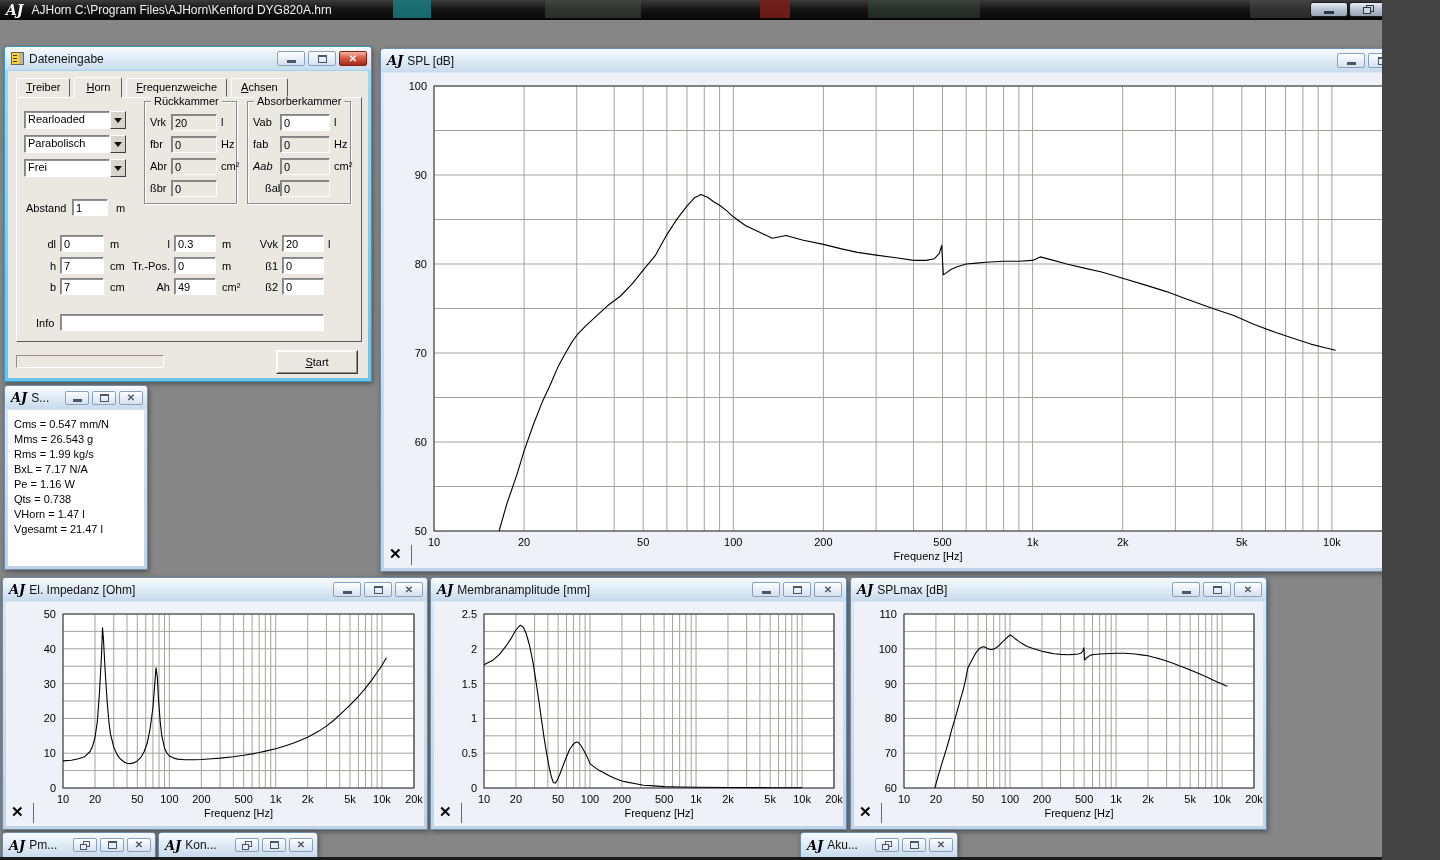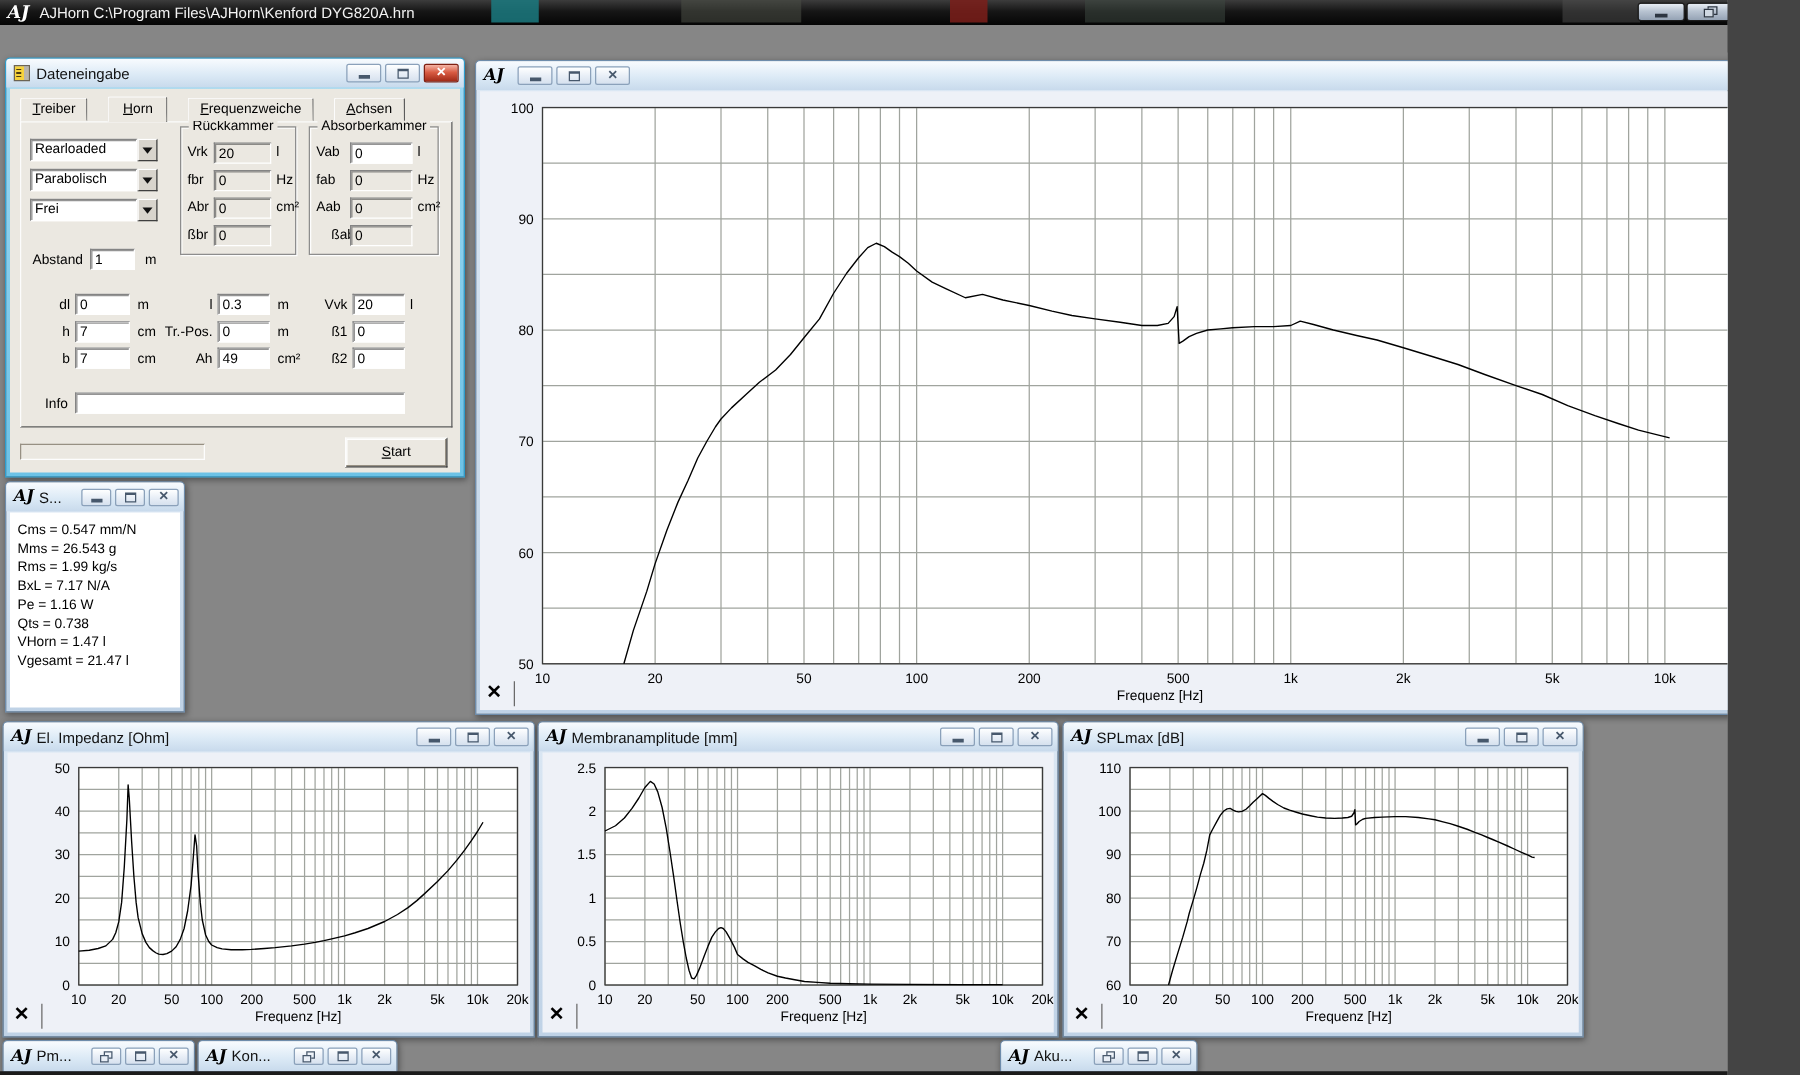--- a/index.html
+++ b/index.html
@@ -63,21 +63,21 @@
 
   
   #dlg .content { background:#ebe8e1; font-size:11px; color:#000; }
   .ruler-icon { width:13px; height:13px; margin:0 5px 0 2px; flex:none;
     background:linear-gradient(90deg,#f6d33c 0 7px,#b9b5ac 7px 13px);
     border:1px solid #6b6455; position:relative; }
   .ruler-icon:before { content:""; position:absolute; left:1px; top:2px; width:4px; height:8px;
     background:repeating-linear-gradient(#4a3c10 0 1px,transparent 1px 3px); }
   .tabstrip { position:absolute; left:8px; top:6px; height:20px; display:flex; align-items:flex-end; z-index:2; }
   .tab { padding:2px 9px 3px 9px; background:#ebe8e1; border:1px solid;
-    border-color:#fcfcfc #5c5c5c #ebe8e1 #fcfcfc; border-radius:2px 2px 0 0; margin-right:16px; }
+    border-color:#fcfcfc #5c5c5c #ebe8e1 #fcfcfc; border-radius:2px 2px 0 0; margin-right:4px; }
   .tab.on { padding:3px 11px 4px 11px; position:relative; top:1px; z-index:3; }
   .tabpanel { position:absolute; left:8px; top:26px; width:346px; height:245px; background:#ebe8e1;
     border:1px solid; border-color:#fcfcfc #5c5c5c #5c5c5c #fcfcfc; }
   .sunken { background:#fff; border:1px solid; border-color:#848484 #fff #fff #848484;
     box-shadow:inset 1px 1px 0 rgba(60,60,60,.55); font-size:11px; padding:1px 3px; color:#000; }
   .sunken.dis { background:#ebe8e1; }
   input.sunken { outline:none; }
   .combo { position:absolute; left:16px; width:102px; height:18px; display:flex; }
   .combo .cval { flex:1; } 
   .combo .cbtn { width:16px; height:100%; background:#d8d4cc; border:1px solid; border-color:#fff #3f3f3f #3f3f3f #fff;
@@ -197,21 +197,21 @@
             <span class="flabel" style="left: 76px; top: 80px;"></span>
           </div>
         <div class="grp" id="grp1" style="left:239px;top:30px;width:104px;height:103px;">
           <span class="legend">Absorberkammer</span>
         <span class="flabel" style="left: 5px; top: 14px;">Vab</span>
             <input class="sunken" value="0" style="position: absolute; left: 32px; top: 12px; width: 50px; height: 17px;">
             <span class="flabel" style="left: 86px; top: 14px;">l</span>
             <span class="flabel" style="left: 5px; top: 36px;">fab</span>
             <input class="sunken dis" value="0" style="position: absolute; left: 32px; top: 34px; width: 50px; height: 17px;">
             <span class="flabel" style="left: 86px; top: 36px;">Hz</span>
-            <span class="flabel" style="left: 5px; top: 58px;">Aab</span>
+            <span class="flabel" style="left: 5px; top: 58px; font-style: italic;">Aab</span>
             <input class="sunken dis" value="0" style="position: absolute; left: 32px; top: 56px; width: 50px; height: 17px;">
             <span class="flabel" style="left: 86px; top: 58px;">cm²</span>
             <span class="flabel" style="left: 17px; top: 80px;">ßab</span>
             <input class="sunken dis" value="0" style="position: absolute; left: 32px; top: 78px; width: 50px; height: 17px;">
             <span class="flabel" style="left: 86px; top: 80px;"></span>
           </div>
 
         <div id="midgrid">
             <span class="flabel r" style="left: 0px; top: 167px; width: 48px;">dl</span>
             <input class="sunken" value="0" style="position: absolute; left: 52px; top: 164px; width: 44px; height: 17px;">
@@ -272,20 +272,21 @@
           <div class="pline">Pe = 1.16 W</div>
           <div class="pline">Qts = 0.738</div>
           <div class="pline">VHorn = 1.47 l</div>
           <div class="pline">Vgesamt = 21.47 l</div>
         </div>
     </div>
 
     <div class="win chart-win" style="left:380px;top:6px;width:1052px;height:524px;">
       <div class="tbar">
         <span class="ajicon">AJ</span>
+        <span class="ttl">SPL [dB]</span>
         <span class="winbtns">
           <span class="wbtn">
               <span class="i-min"></span>
             </span>
           <span class="wbtn">
               <span class="i-max"></span>
             </span>
           <span class="wbtn">
               <span class="i-x">✕</span>
             </span>

